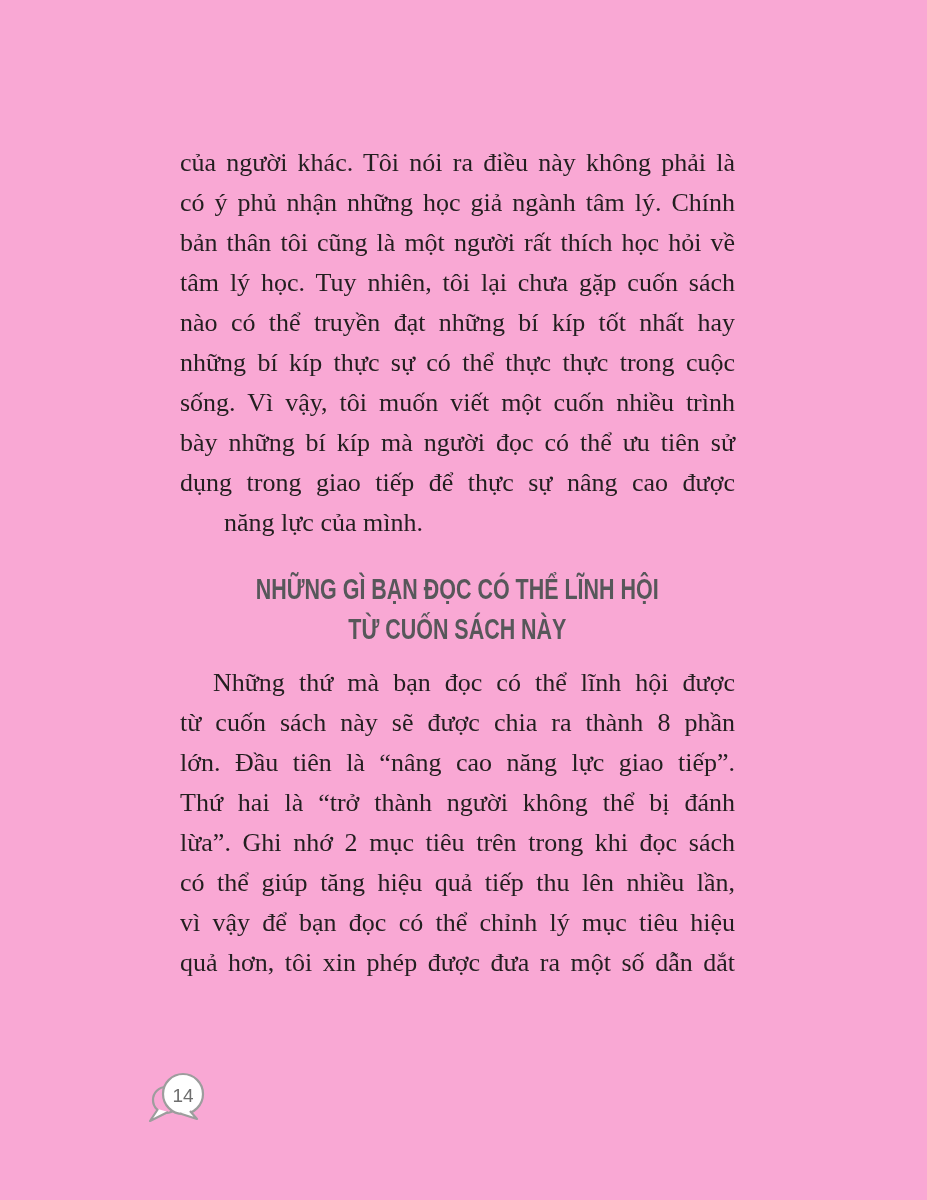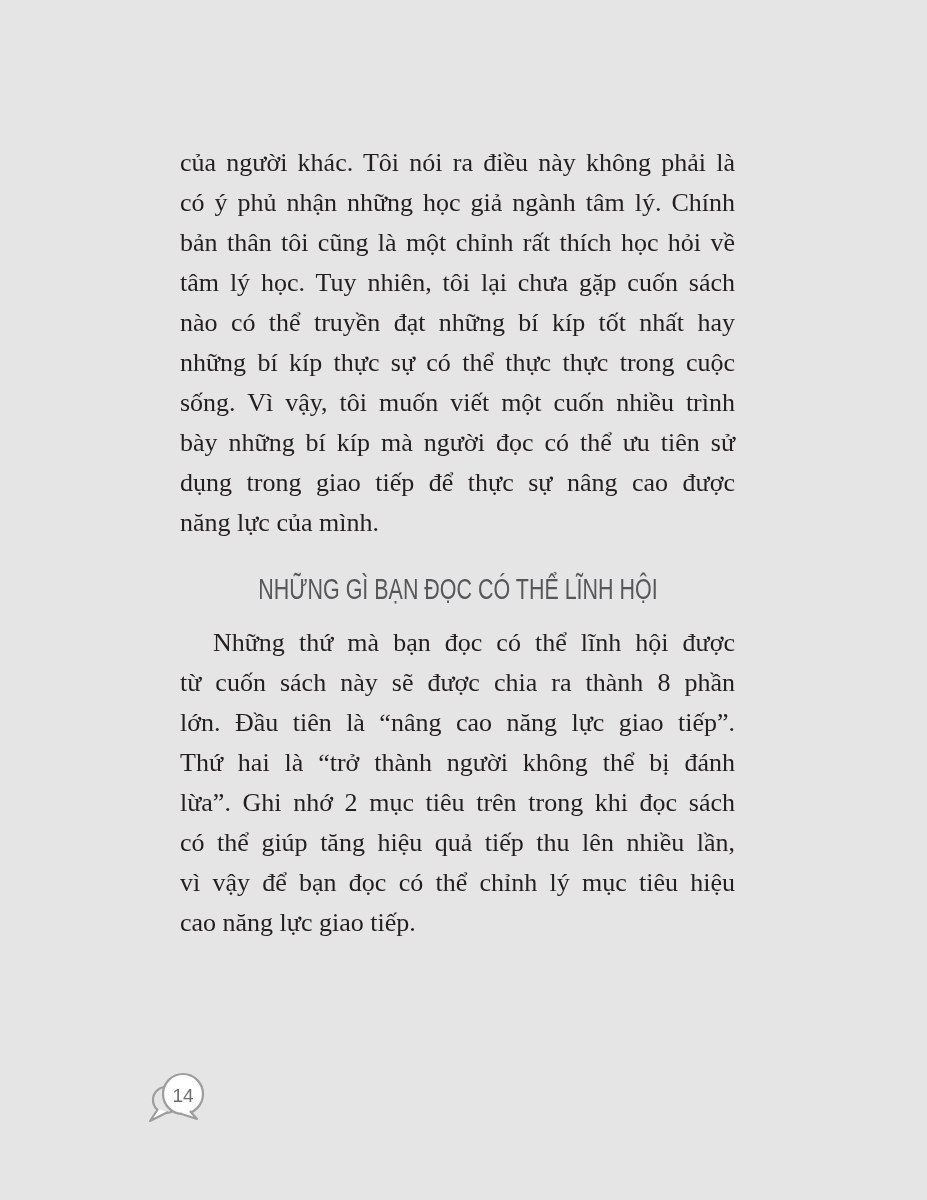--- a/index.html
+++ b/index.html
@@ -5,50 +5,51 @@
   html,body { margin:0; padding:0; }
   body {
     width:927px; height:1200px;
     background:#ffffff;
     font-family:"Liberation Serif","DejaVu Serif",serif;
     overflow:hidden;
   }
   .page {
     position:relative;
     width:927px; height:1200px;
-    background:#e5e5e5;
+    background:#f9a8d4;
   }
   .column {
     position:absolute;
     left:180px; top:143px;
     width:555px;
   }
   .para { color:#231f20; font-size:26px; }
   .para .line {
     line-height:40px;
     text-align:justify;
     text-align-last:justify;
     word-spacing:normal;
     white-space:normal;
   }
   .para .line.line-last {
     text-align:right;
     text-align-last:left;
+    margin-left:44px;
   }
   .indent-first .line:first-child { padding-left:33px; }
 
   .heading {
     margin-top:26px;
     color:#57575a;
   }
   .heading-line {
     text-align:center;
     line-height:40px;
     font-family:"Liberation Sans","DejaVu Sans",sans-serif;
-    font-weight:400;
+    font-weight:700;
     font-size:29px;
   }
   .heading-line > span {
     display:inline-block;
     transform:scaleX(0.74);
     letter-spacing:0px;
     white-space:nowrap;
   }
   .para2 { margin-top:14px; }
 
@@ -67,45 +68,48 @@
 </head>
 <body>
 
 <div class="page">
 
   <div class="column">
 
     <div class="para para1">
         <div class="line">của người khác. Tôi nói ra điều này không phải là</div>
         <div class="line">có ý phủ nhận những học giả ngành tâm lý. Chính</div>
-        <div class="line">bản thân tôi cũng là một chỉnh rất thích học hỏi về</div>
+        <div class="line">bản thân tôi cũng là một người rất thích học hỏi về</div>
         <div class="line">tâm lý học. Tuy nhiên, tôi lại chưa gặp cuốn sách</div>
         <div class="line">nào có thể truyền đạt những bí kíp tốt nhất hay</div>
         <div class="line">những bí kíp thực sự có thể thực thực trong cuộc</div>
         <div class="line">sống. Vì vậy, tôi muốn viết một cuốn nhiều trình</div>
         <div class="line">bày những bí kíp mà người đọc có thể ưu tiên sử</div>
         <div class="line">dụng trong giao tiếp để thực sự nâng cao được</div>
         <div class="line line-last">năng lực của mình.</div>
       </div>
 
     <div class="heading">
       <div class="heading-line">
         <span>NHỮNG GÌ BẠN ĐỌC CÓ THỂ LĨNH HỘI</span>
       </div>
+      <div class="heading-line">
+        <span>TỪ CUỐN SÁCH NÀY</span>
+      </div>
     </div>
 
     <div class="para para2 indent-first">
         <div class="line">Những thứ mà bạn đọc có thể lĩnh hội được</div>
         <div class="line">từ cuốn sách này sẽ được chia ra thành 8 phần</div>
         <div class="line">lớn. Đầu tiên là “nâng cao năng lực giao tiếp”.</div>
         <div class="line">Thứ hai là “trở thành người không thể bị đánh</div>
         <div class="line">lừa”. Ghi nhớ 2 mục tiêu trên trong khi đọc sách</div>
         <div class="line">có thể giúp tăng hiệu quả tiếp thu lên nhiều lần,</div>
         <div class="line">vì vậy để bạn đọc có thể chỉnh lý mục tiêu hiệu</div>
-        <div class="line line-last">cao năng lực giao tiếp.</div>
+        <div class="line">quả hơn, tôi xin phép được đưa ra một số dẫn dắt</div>
       </div>
 
   </div>
 
   <div class="page-badge">
     <svg width="60" height="58" viewBox="0 0 60 58">
 
       <circle cx="20" cy="31" r="13" fill="none" stroke="#9d9d9d" stroke-width="2.2"></circle>
       <path d="M12 40 L4 52 L22 43" fill="#ffffff" stroke="#9d9d9d" stroke-width="2.2" stroke-linejoin="round"></path>
 

